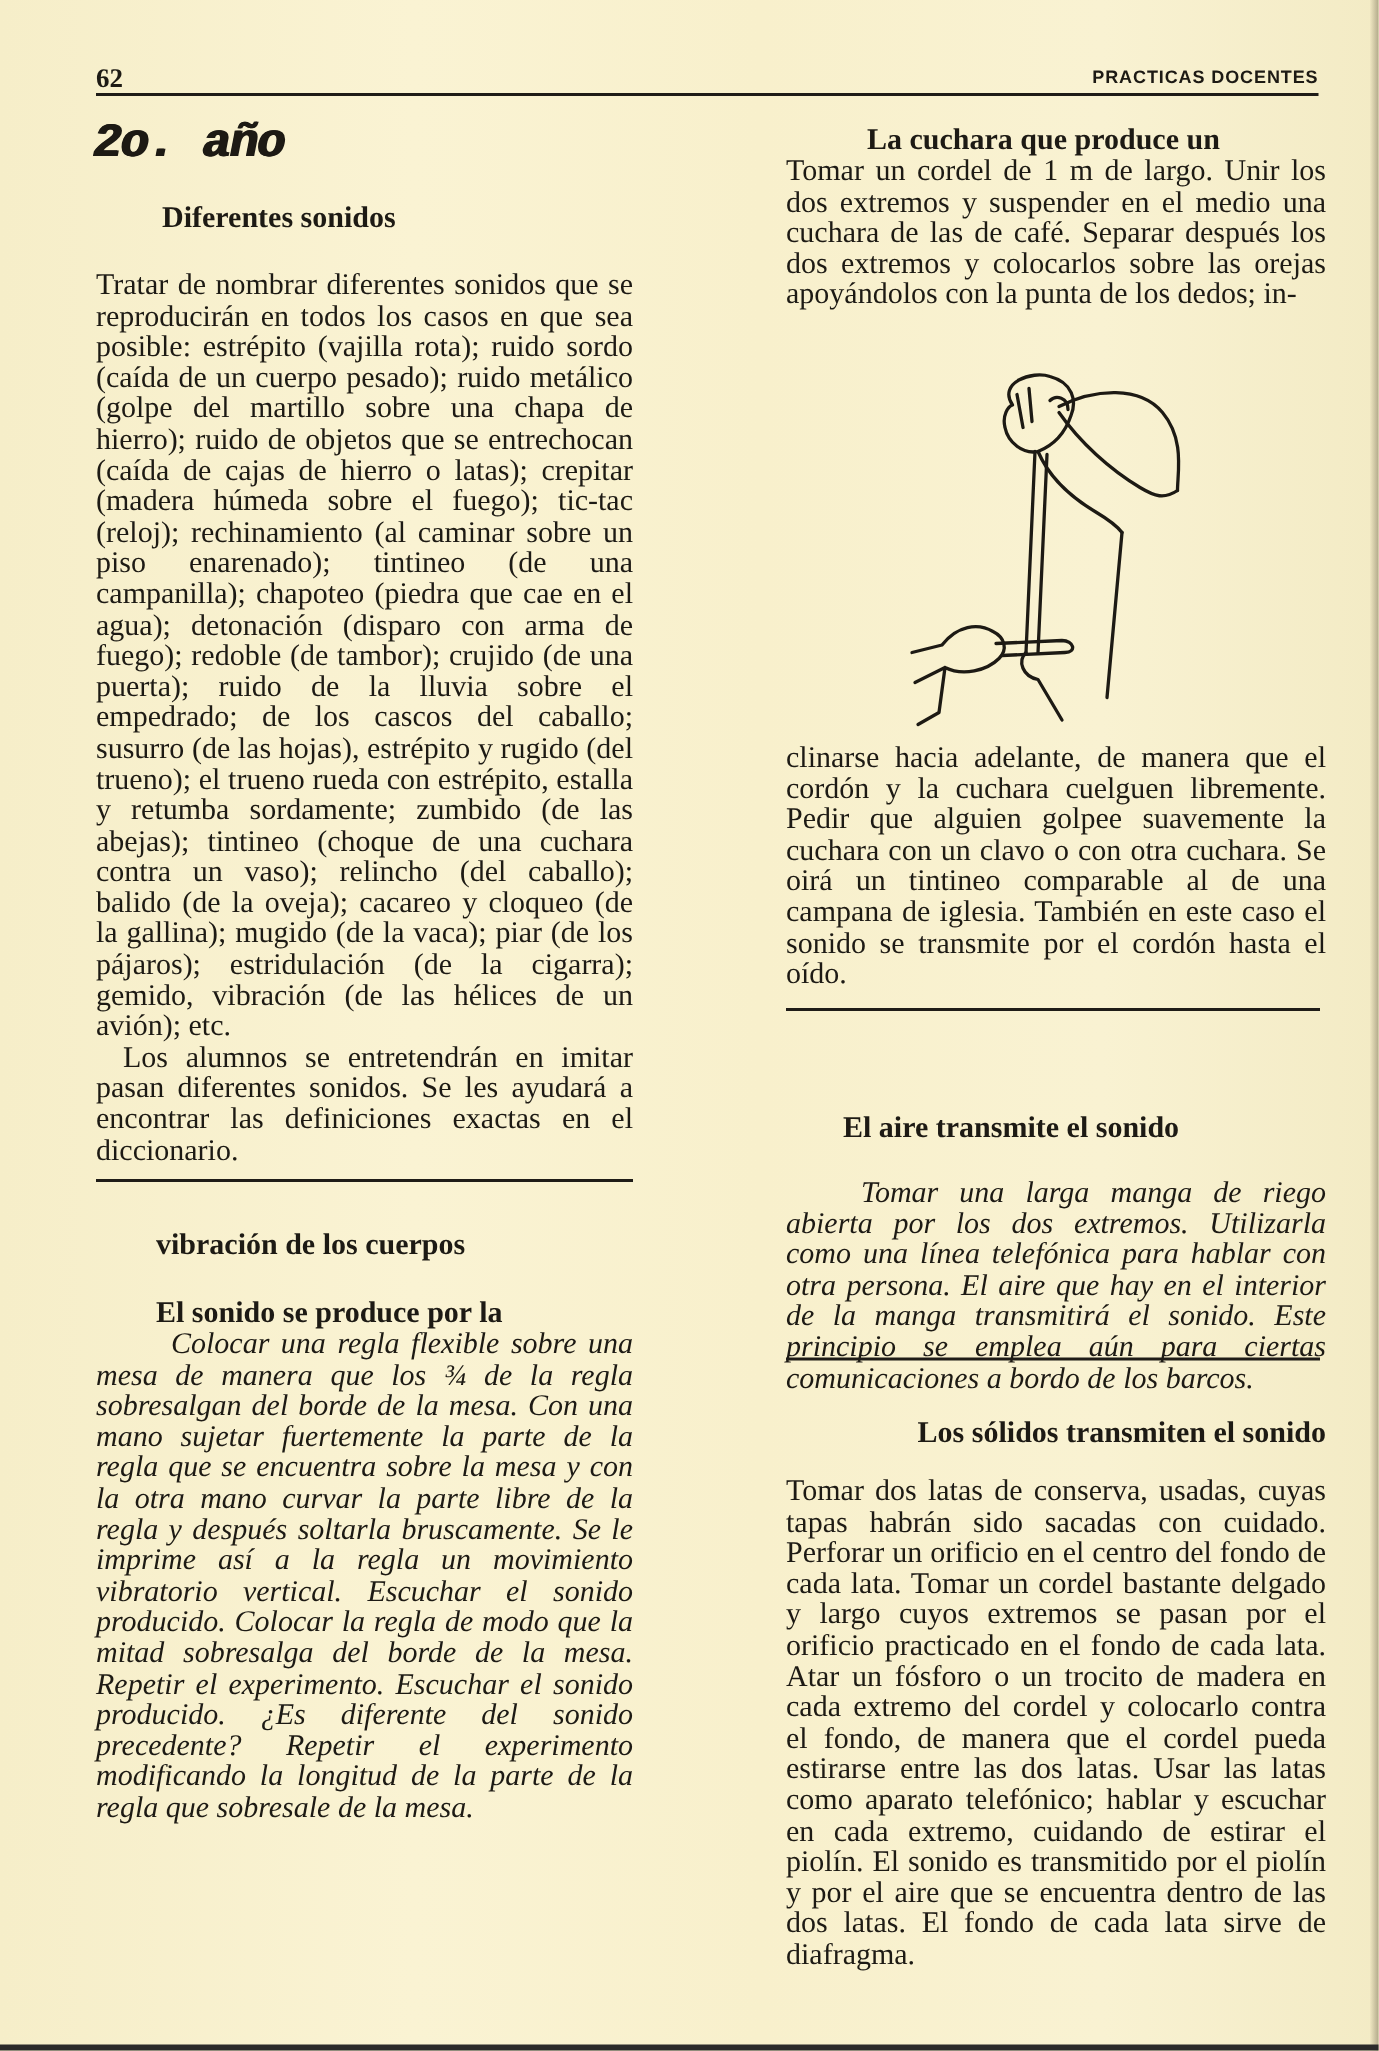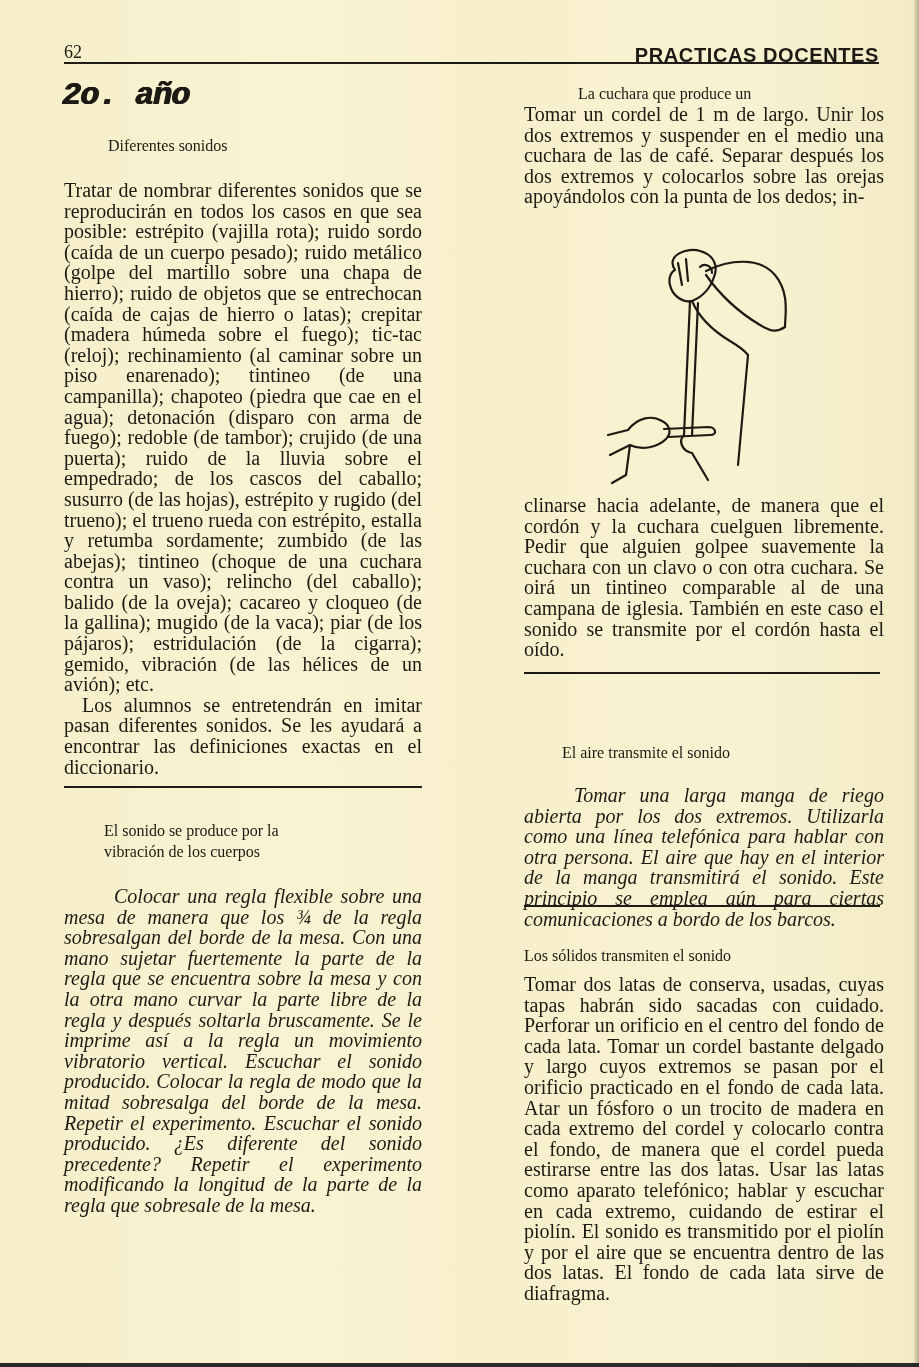--- a/index.html
+++ b/index.html
@@ -21,39 +21,39 @@
     .bottom-edge {
       position: absolute; left: 0; bottom: 0; width: 919px; height: 4px;
       background: #2b2a2a;
     }
     .header-rule {
       position: absolute; left: 64px; top: 62px; width: 815px; height: 2px;
       background: #1f1c17;
     }
     .page-number {
       position: absolute; left: 64px; top: 42px;
-      font-family: "Liberation Serif", serif; font-weight: normal; font-size: 18px;
+      font-family: "Liberation Serif", serif; font-weight: bold; font-size: 18px;
       letter-spacing: 0px;
     }
     .running-head {
       position: absolute; right: 40px; top: 44px;
-      font-family: "Liberation Sans", sans-serif; font-weight: bold; font-size: 20px;
+      font-family: "Liberation Sans", sans-serif; font-weight: bold; font-size: 12px;
       letter-spacing: 0.6px;
     }
     .grade-title {
       position: absolute; left: 62px; top: 64px;
       font-family: Liberation Mono, monospace; font-weight: bold; font-style: italic;
       font-size: 32px; letter-spacing: -1px; line-height: 64px;
       text-shadow: 0.8px 0 0 #1d1a14, -0.4px 0 0 #1d1a14;
     }
     .col { position: absolute; }
     .col-left { left: 64px; width: 358px; }
     .col-right { left: 524px; width: 360px; }
     .heading {
-      font-weight: normal; font-size: 16px; line-height: 21px; margin: 0;
+      font-weight: bold; font-size: 20px; line-height: 21px; margin: 0;
     }
     .text {
       font-size: 20px; line-height: 20.6px; text-align: justify; margin: 0;
       hyphens: manual;
     }
     .text.indent { text-indent: 18px; }
     .text.indent2 { text-indent: 50px; font-style: italic; }
     .rule {
       position: absolute; height: 2px; background: #1f1c17;
     }
@@ -72,22 +72,22 @@
 
   <div class="col col-left" style="top:135px;">
     <h2 class="heading" style="padding-left:44px; margin-bottom:24px;">Diferentes sonidos</h2>
     <p class="text">Tratar de nombrar diferentes sonidos que se reproducirán en todos los casos en que sea posible: estrépito (vajilla rota); ruido sordo (caída de un cuerpo pesado); ruido metálico (golpe del martillo sobre una chapa de hierro); ruido de objetos que se entrechocan (caída de cajas de hierro o latas); crepitar (madera húmeda sobre el fuego); tic-tac (reloj); rechinamiento (al caminar sobre un piso enarenado); tintineo (de una campanilla); chapoteo (piedra que cae en el agua); detonación (disparo con arma de fuego); redoble (de tambor); crujido (de una puerta); ruido de la lluvia sobre el empedrado; de los cascos del caballo; susurro (de las hojas), estrépito y rugido (del trueno); el trueno rueda con estrépito, estalla y retumba sordamente; zumbido (de las abejas); tintineo (choque de una cuchara contra un vaso); relincho (del caballo); balido (de la oveja); cacareo y cloqueo (de la gallina); mugido (de la vaca); piar (de los pájaros); estridulación (de la cigarra); gemido, vibración (de las hélices de un avión); etc.</p>
     <p class="text indent">Los alumnos se entretendrán en imitar pasan diferentes sonidos. Se les ayudará a encontrar las definiciones exactas en el diccionario.</p>
   </div>
 
   <div class="rule" style="left:64px; top:786px; width:358px;"></div>
 
   <div class="col col-left" style="top:820px;">
+    <h2 class="heading" style="padding-left:40px; margin-bottom:24px;">vibración de los cuerpos</h2>
     <h2 class="heading" style="padding-left:40px;">El sonido se produce por la</h2>
-    <h2 class="heading" style="padding-left:40px; margin-bottom:24px;">vibración de los cuerpos</h2>
     <p class="text indent2">Colocar una regla flexible sobre una mesa de manera que los ¾ de la regla sobresalgan del borde de la mesa. Con una mano sujetar fuertemente la parte de la regla que se encuentra sobre la mesa y con la otra mano curvar la parte libre de la regla y después soltarla bruscamente. Se le imprime así a la regla un movimiento vibratorio vertical. Escuchar el sonido producido. Colocar la regla de modo que la mitad sobresalga del borde de la mesa. Repetir el experimento. Escuchar el sonido producido. ¿Es diferente del sonido precedente? Repetir el experimento modificando la longitud de la parte de la regla que sobresale de la mesa.</p>
   </div>
 
   <div class="col col-right" style="top:83px;">
     <h2 class="heading" style="padding-left:54px;">La cuchara que produce un</h2>
     <p class="text">Tomar un cordel de 1 m de largo. Unir los dos extremos y suspender en el medio una cuchara de las de café. Separar después los dos extremos y colocarlos sobre las orejas apoyándolos con la punta de los dedos; in-</p>
   </div>
 
   <svg class="figure" style="left:580px; top:245px;" width="240" height="245" viewBox="0 0 240 245" fill="none" stroke="#1d1a14" stroke-width="2.2" stroke-linecap="round" stroke-linejoin="round">
 
@@ -116,19 +116,19 @@
   <div class="rule" style="left:524px; top:672px; width:356px;"></div>
 
   <div class="col col-right" style="top:697px;margin-top:45px;">
     <h2 class="heading" style="padding-left:38px; margin-bottom:22px;">El aire transmite el sonido</h2>
     <p class="text indent2">Tomar una larga manga de riego abierta por los dos extremos. Utilizarla como una línea telefónica para hablar con otra persona. El aire que hay en el interior de la manga transmitirá el sonido. Este principio se emplea aún para ciertas comunicaciones a bordo de los barcos.</p>
   </div>
 
   <div class="rule" style="left:524px; top:905px; width:356px;"></div>
 
   <div class="col col-right" style="top:945px;">
-    <h2 class="heading" style="text-align:left; margin-bottom:8px;">Los sólidos transmiten el sonido</h2>
+    <h2 class="heading" style="text-align:right; margin-bottom:18px;">Los sólidos transmiten el sonido</h2>
     <p class="text">Tomar dos latas de conserva, usadas, cuyas tapas habrán sido sacadas con cuidado. Perforar un orificio en el centro del fondo de cada lata. Tomar un cordel bastante delgado y largo cuyos extremos se pasan por el orificio practicado en el fondo de cada lata. Atar un fósforo o un trocito de madera en cada extremo del cordel y colocarlo contra el fondo, de manera que el cordel pueda estirarse entre las dos latas. Usar las latas como aparato telefónico; hablar y escuchar en cada extremo, cuidando de estirar el piolín. El sonido es transmitido por el piolín y por el aire que se encuentra dentro de las dos latas. El fondo de cada lata sirve de diafragma.</p>
   </div>
 
   <div class="right-edge"></div>
   <div class="bottom-edge"></div>
 </div>
 
 </body></html>

